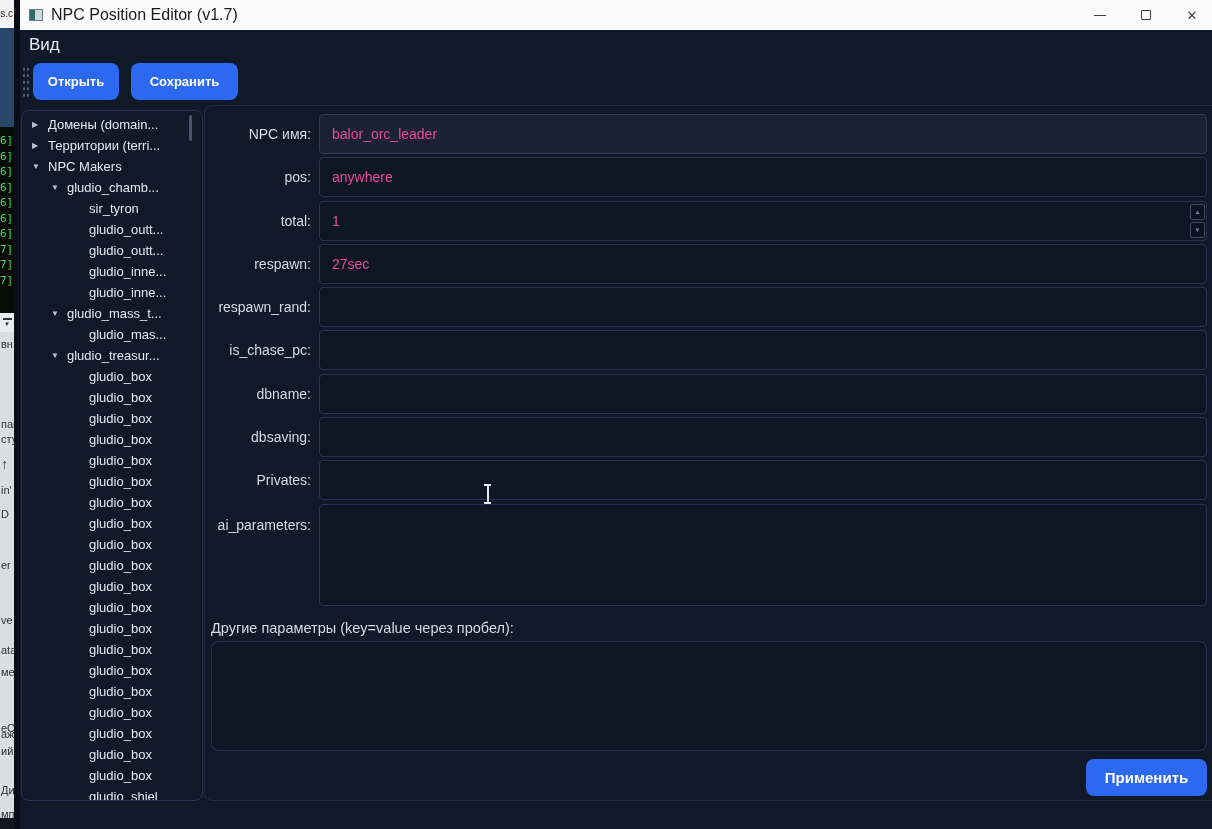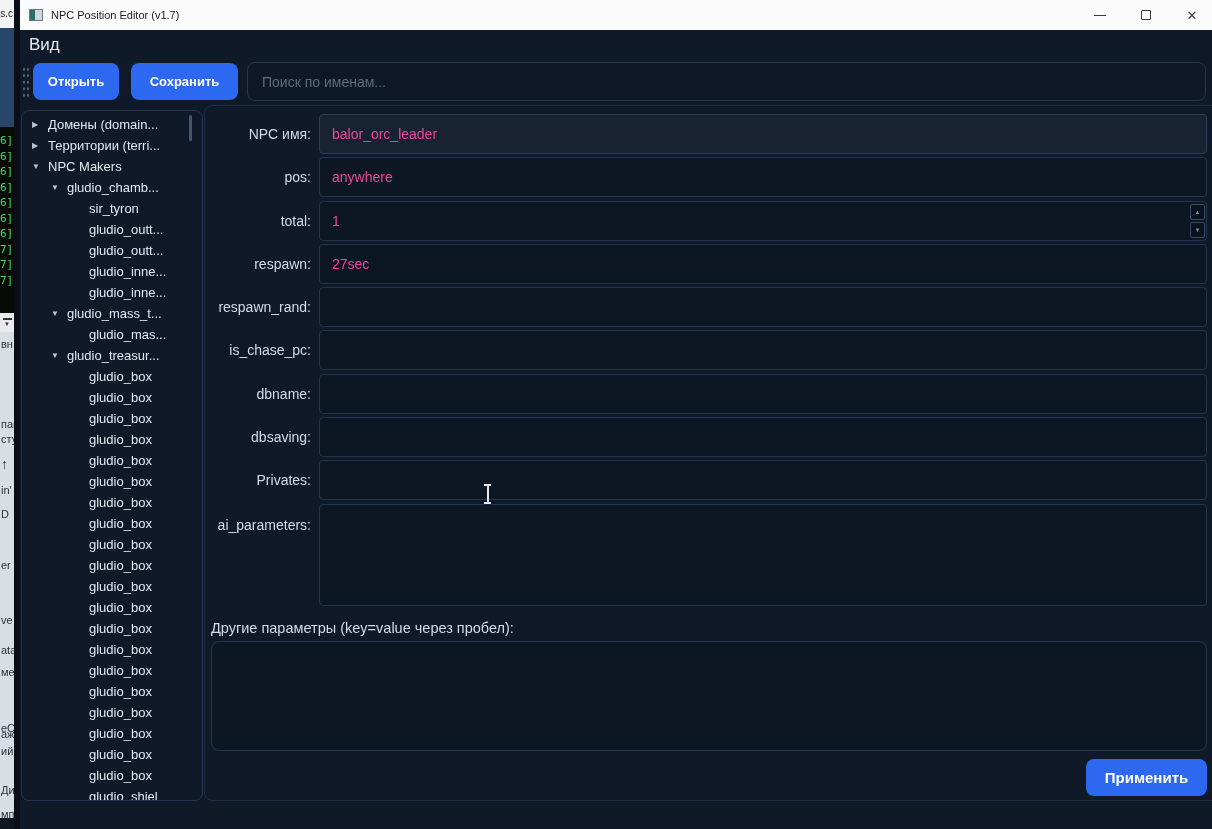--- a/index.html
+++ b/index.html
@@ -25,21 +25,21 @@
   .frag { position:absolute; left:1px; font-size:11px; color:#2e3238; white-space:pre; z-index:2; }
   .win-shadow { position:absolute; left:14px; top:0; width:6px; height:829px; background:#0a0f17; z-index:1; }
 
   
   .window { position:absolute; left:20px; top:0; width:1192px; height:829px; background:#0f1927; z-index:2; }
 
   .titlebar { position:absolute; left:0; top:0; width:100%; height:30px; background:#fbfbfb;
               display:flex; align-items:center; }
   .app-icon { width:14px; height:12px; margin-left:9px; border:1px solid #6b7a84;
               background:linear-gradient(90deg,#2f6e66 0 42%,#cfd8da 42% 100%); }
-  .app-title { margin-left:8px; font-size:11px; color:#1b1b1b; }
+  .app-title { margin-left:8px; font-size:16px; color:#1b1b1b; }
   .wc { position:absolute; top:0; width:40px; height:30px; display:flex; align-items:center;
         justify-content:center; cursor:pointer; }
   .wc-min  { left:1060px; } .wc-max { left:1106px; } .wc-close { left:1152px; }
   .glyph-min { width:12px; height:1px; background:#3c3c3c; }
   .glyph-max { width:10px; height:10px; border:1px solid #3c3c3c; border-radius:1px; }
   .glyph-close { color:#3c3c3c; font-size:13px; line-height:1; }
 
   .menubar { position:absolute; left:0; top:30px; width:100%; height:27px; }
   .menu-item { display:inline-block; padding:5px 10px 0 9px; font-size:17px; color:#e8edf4; cursor:default; }
 
@@ -173,21 +173,20 @@
     </div>
 
     <div class="menubar">
       <div class="menu-item">Вид</div>
     </div>
 
     <div class="toolbar">
       <div class="grip"></div>
       <button class="tb-btn btn-open">Открыть</button>
       <button class="tb-btn btn-save">Сохранить</button>
-      <input class="search" placeholder="Поиск по именам..." style="">
     </div>
 
     <div class="tree-panel">
       <div class="tree-list">
 
           <div class="tree-item lvl0 collapsed">
             <span class="tw"></span>
             <span class="tl">Домены (domain...</span>
           </div>
 

